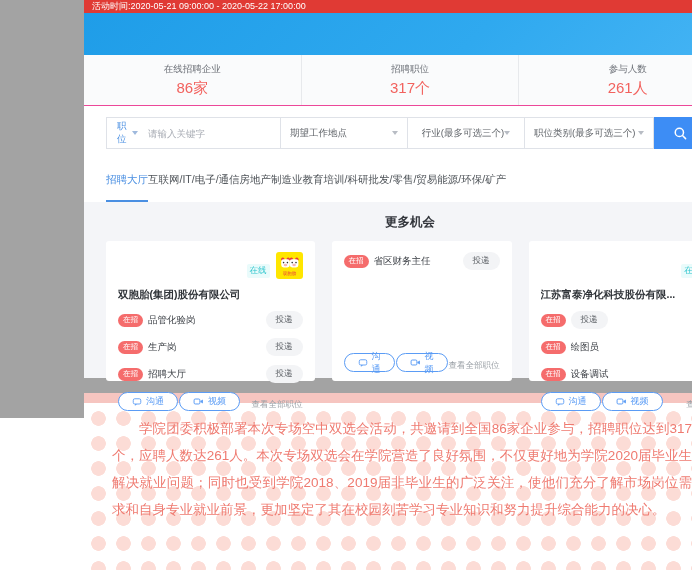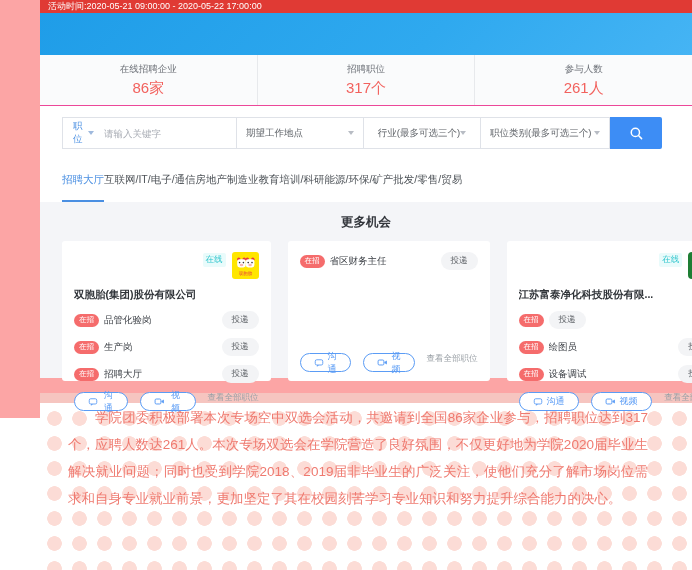--- a/index.html
+++ b/index.html
@@ -1,18 +1,18 @@
 <!DOCTYPE html>
 <html><head>
 <meta charset="utf-8">
 <style>
   * { margin:0; padding:0; box-sizing:border-box; }
   html,body { width:692px; height:570px; background:#ffffff; overflow:hidden;
               font-family:"Liberation Sans","DejaVu Sans",sans-serif; }
-  .page { width:692px; height:418px; background:#fca5a5; }
+  .page { width:692px; height:418px; background:#a3a3a3;padding-left:44px; }
   .content { margin-left:40px; width:652px; }
 
   
   .time-strip { height:13px; background:#e03a34; color:#ffffff; font-size:9px;
                 line-height:13px; padding-left:8px; white-space:nowrap; }
 
   
   .hero { height:42px; background:linear-gradient(135deg,#1f9de8 0%,#2fa9ef 60%,#45b4f4 100%); }
 
   
@@ -52,40 +52,40 @@
   
   .more { background:#f4f5f8; padding:12px 22px 0 22px; height:176px; }
   .more-title { font-size:12.5px; font-weight:bold; color:#33363c; margin-bottom:10px;text-align:center; }
   .cards { display:flex; gap:17px; }
   .card { flex:1; background:#fff; border-radius:3px; height:140px; padding:11px 12px 9px 12px;
           display:flex; flex-direction:column; }
   .card-head { display:flex; align-items:flex-start; gap:6px; margin-bottom:10px; }
   .company { flex:1; font-size:10.5px; font-weight:bold; color:#2f3338; line-height:13px;
              cursor:pointer; white-space:nowrap; overflow:hidden;margin-top:36px; }
   .online { font-size:8.5px; color:#2ec5cd; background:#e9fbfb; border-radius:2px;
-            padding:1px 3px; margin-top:1px; white-space:nowrap; }
+            padding:1px 3px; margin-top:12px; white-space:nowrap; }
   .logo { width:27px; height:27px; flex:0 0 auto; }
   .job-row { display:flex; align-items:center; margin-bottom:9px; }
   .job-badge { background:#f56c6c; color:#fff; font-size:7.5px; border-radius:8px;
                padding:1.5px 5px; margin-right:5px; white-space:nowrap; }
   .job-title { flex:1; font-size:9.5px; color:#3a3e44; white-space:nowrap; overflow:hidden; }
   .apply-btn { background:#f3f4f6; border:none; color:#5f6368; font-size:8.5px;
                border-radius:9px; padding:3px 10px; cursor:pointer; }
-  .card-foot { margin-top:auto; display:flex; align-items:flex-start; gap:12px; }
+  .card-foot { margin-top:auto; display:flex; align-items:flex-end; gap:1px; }
   .pill-btn { display:flex; align-items:center; gap:4px; border:1px solid #5b9cf5; color:#5b9cf5;
               background:#fff; font-size:9px; border-radius:10px; height:19px; padding:0 13px;
               cursor:pointer; }
   .view-all { margin-left:auto; font-size:8.5px; color:#9aa0a6; cursor:pointer; white-space:nowrap; }
 
   
   .summary-section { height:192px; background-color:#ffffff;
       background-image:radial-gradient(circle,#fcdcd6 7px,rgba(252,220,214,0) 7.6px);
       background-size:25px 25px; background-position:2px -12px; }
   .pink-bar { height:10px; background:#f6c5c0; margin-top:15px; }
-  .summary-text { margin:1px 44px 0 28px; font-size:13.5px; line-height:27px; color:#ef7a70;
+  .summary-text { margin:12px 44px 0 28px; font-size:13.5px; line-height:27px; color:#ef7a70;
                   text-indent:2em; text-align:justify; }
 </style>
 </head>
 <body>
 
 <div class="page">
   <div class="content">
 
     <div class="time-strip">
       <span>活动时间:2020-05-21 09:00:00 - 2020-05-22 17:00:00</span>
@@ -139,22 +139,22 @@
         </button>
       </div>
     </div>
 
     <div class="tabs">
       <div class="tab active">招聘大厅</div>
       <div class="tab">互联网/IT/电子/通信</div>
       <div class="tab">房地产</div>
       <div class="tab">制造业</div>
       <div class="tab">教育培训/科研</div>
+      <div class="tab">批发/零售/贸易</div>
       <div class="tab">能源/环保/矿产</div>
-      <div class="tab">批发/零售/贸易</div>
     </div>
 
     <div class="more">
       <div class="more-title">更多机会</div>
       <div class="cards">
 
         <div class="card">
           <div class="card-head">
             <div class="company">双胞胎(集团)股份有限公司</div>
             <span class="online">在线</span>

